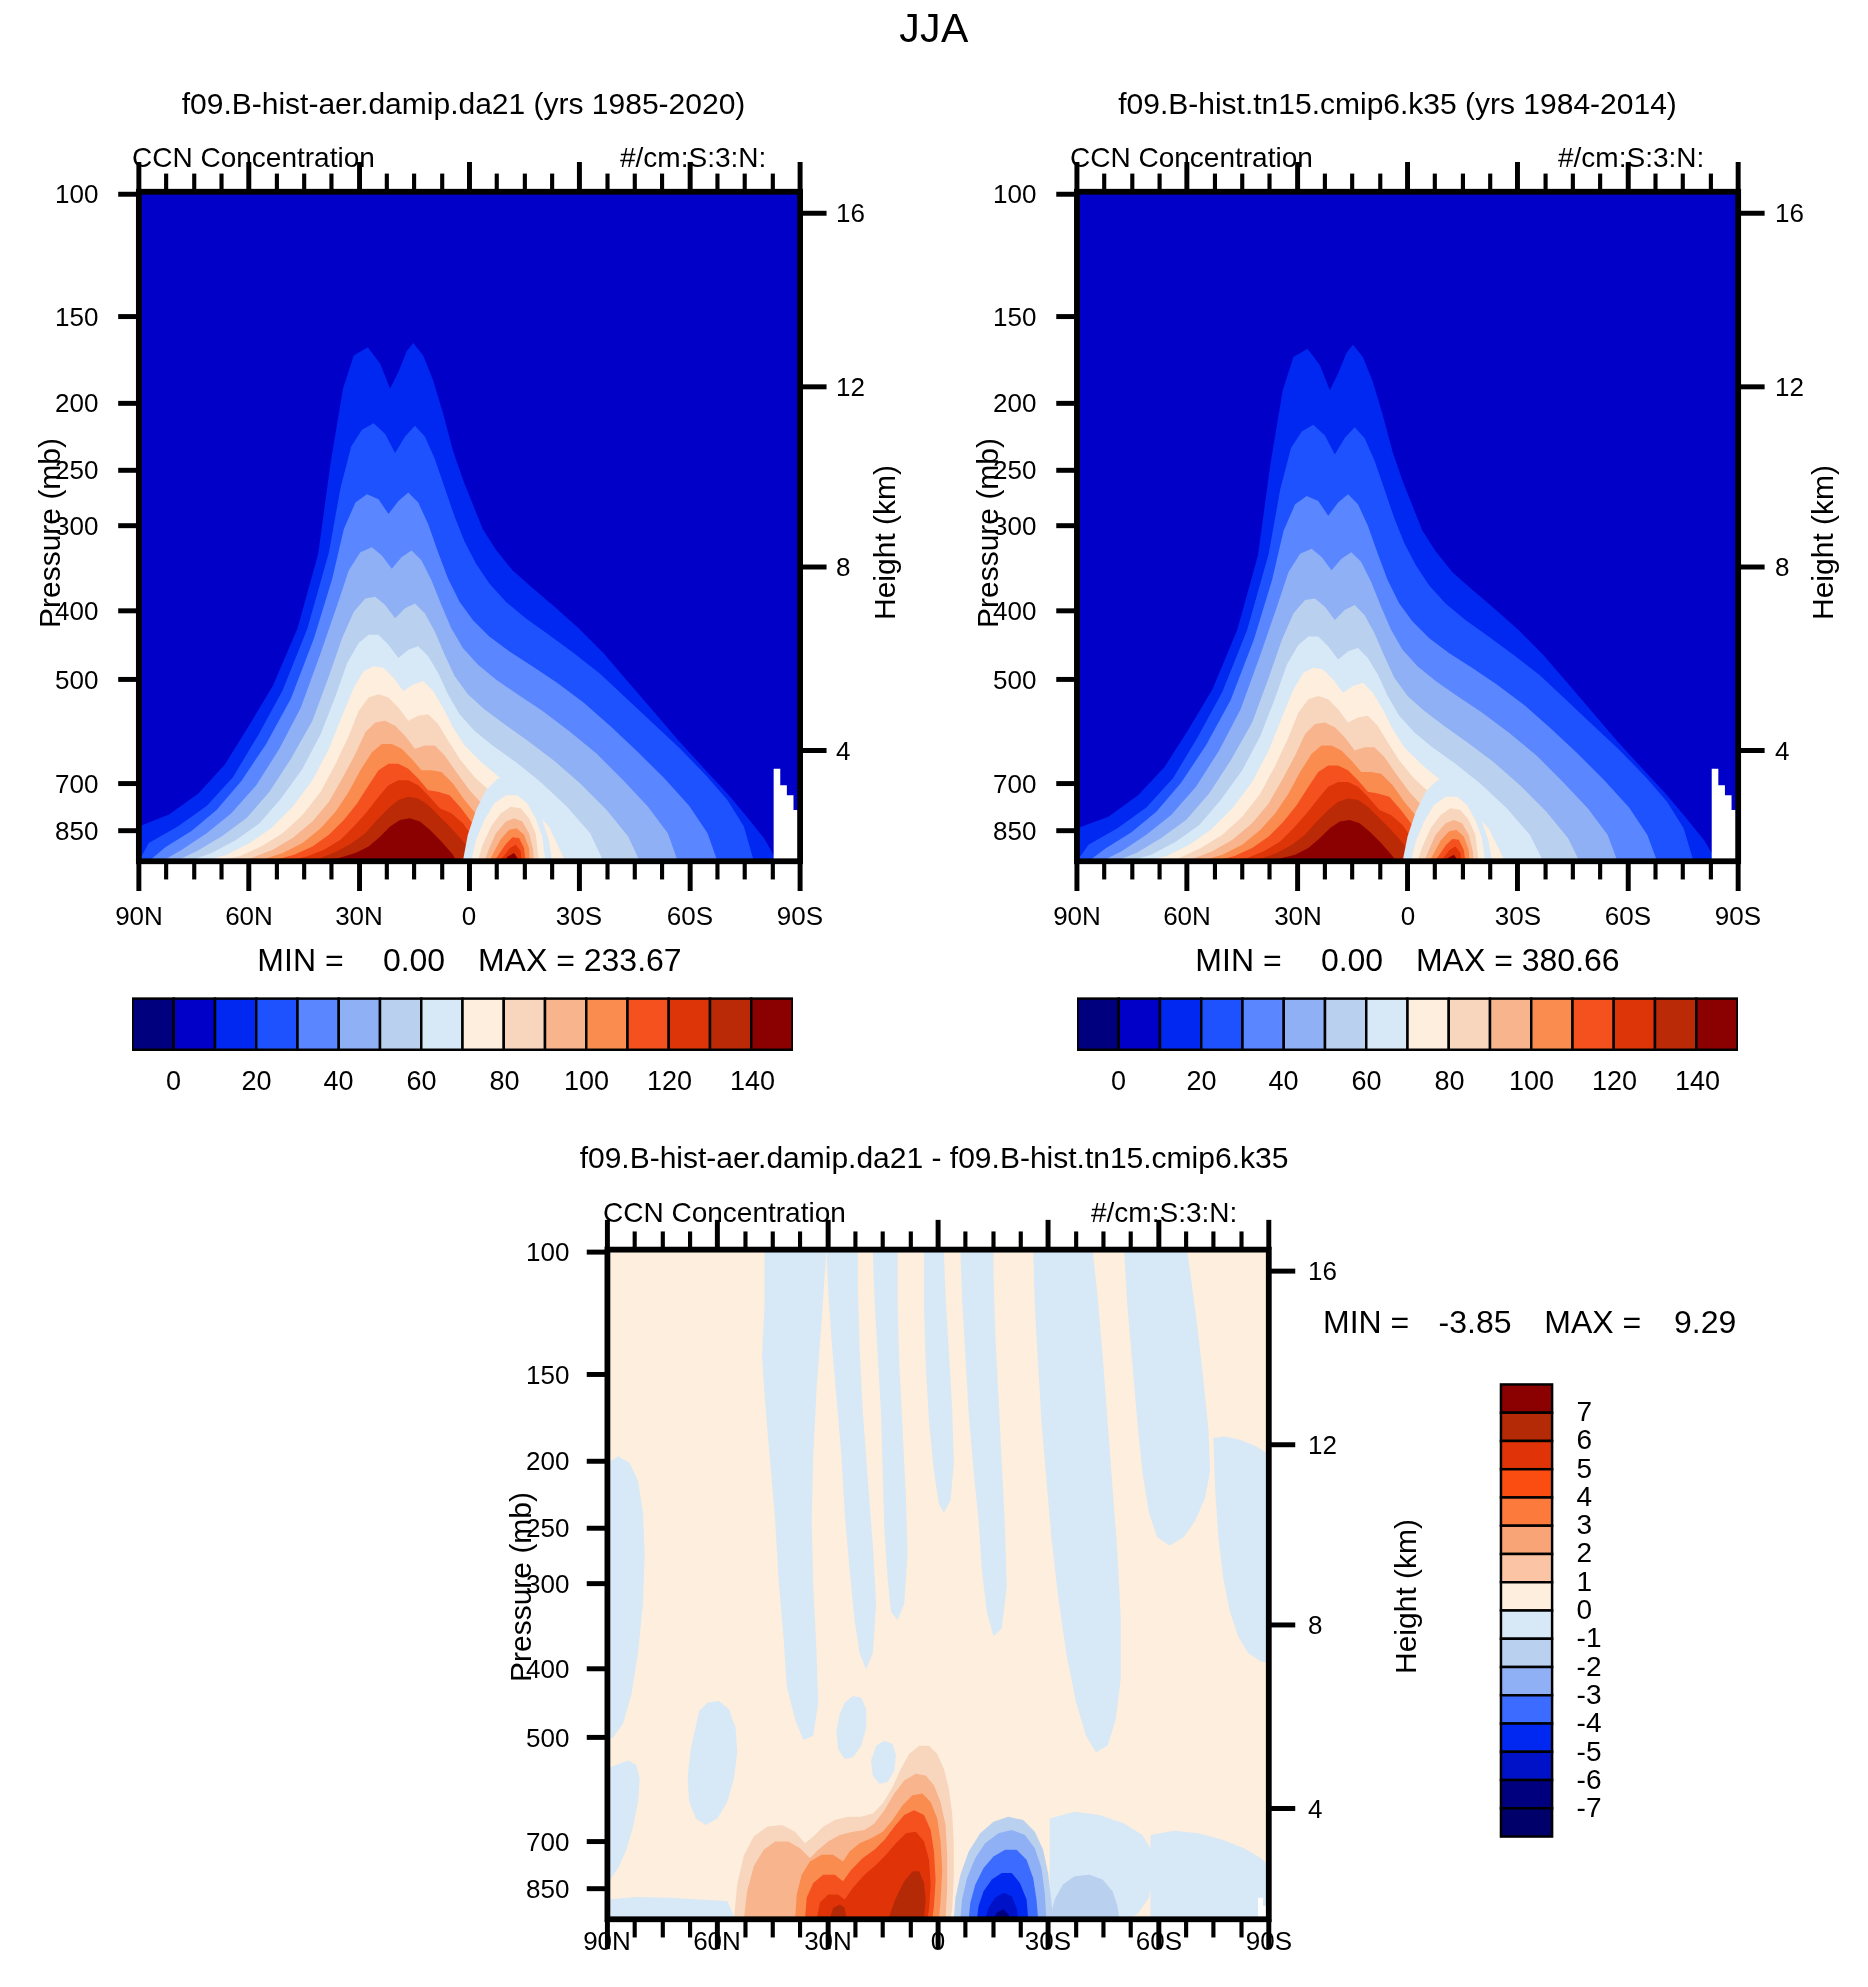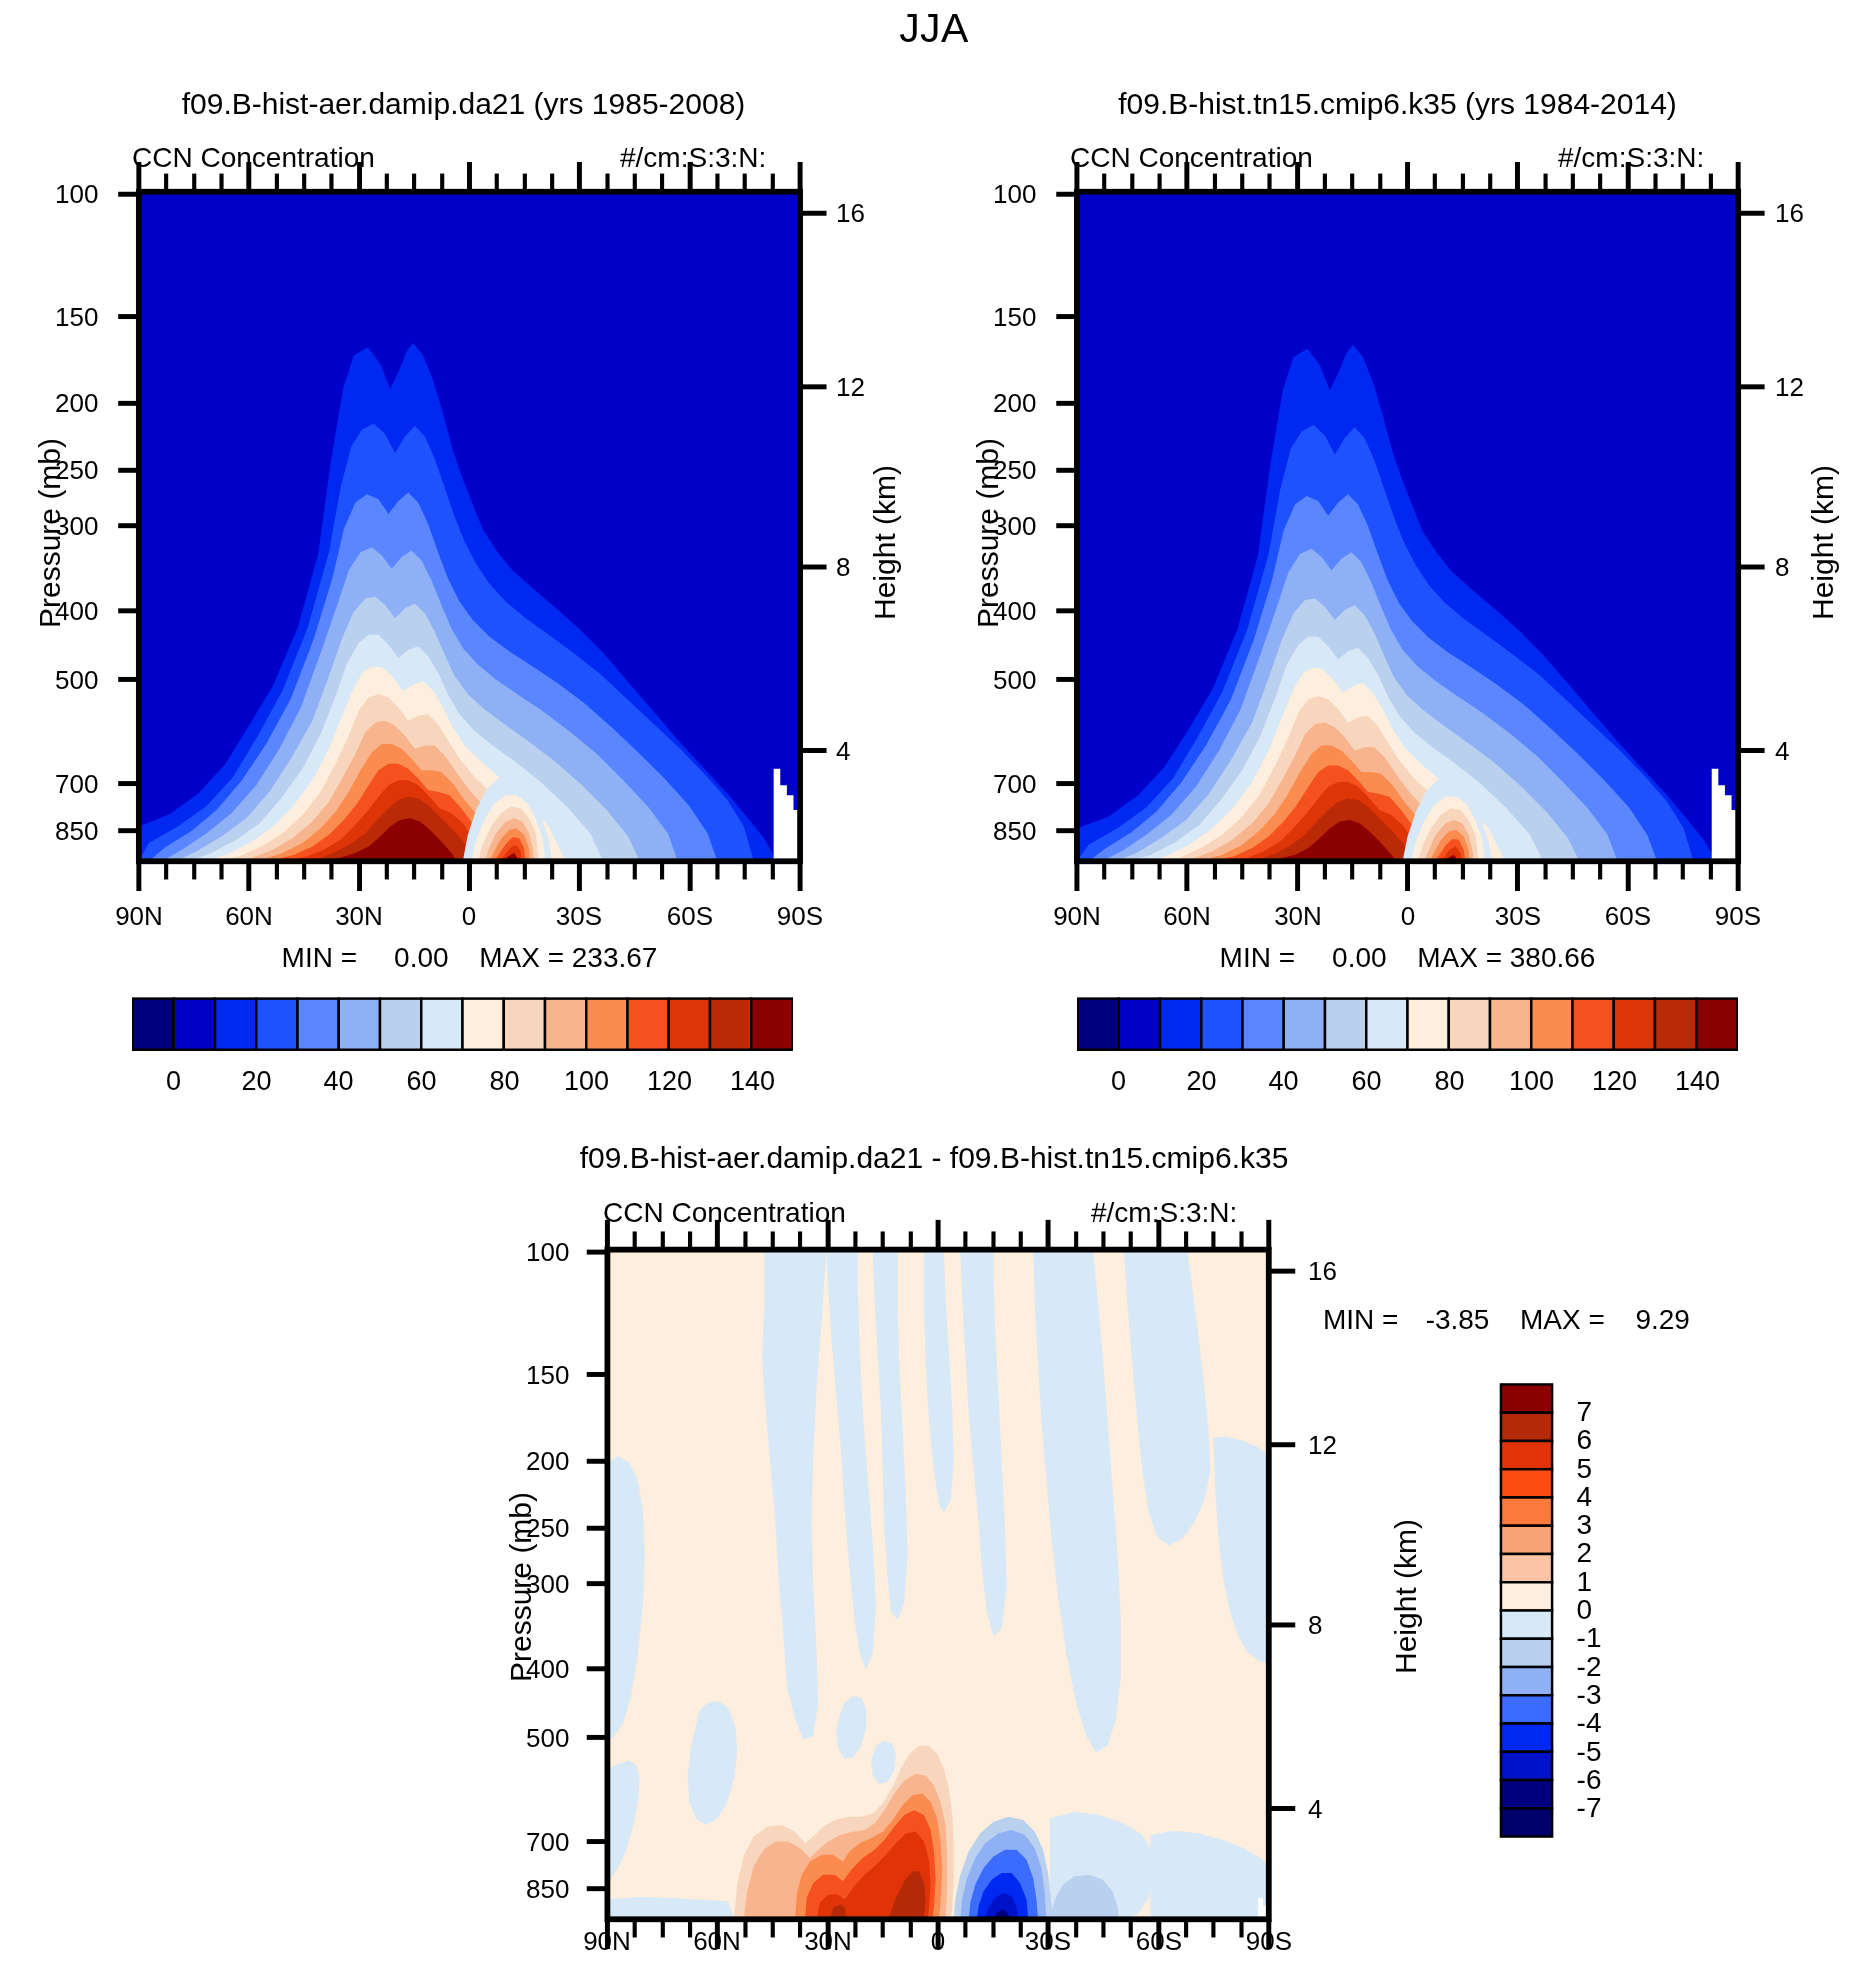--- a/index.html
+++ b/index.html
@@ -7,32 +7,32 @@
        font-family:"Liberation Sans","DejaVu Sans",sans-serif;color:#000;
        overflow:hidden;}
   .abs{position:absolute;}
   #figure-title{
     left:0;top:5px;width:1868px;text-align:center;
     font-size:41px;font-weight:400;letter-spacing:0.4px;
   }
   .panel-title{font-size:30px;text-align:center;white-space:nowrap;}
   .panel-sub-left{font-size:28px;white-space:nowrap;}
   .panel-sub-right{font-size:28px;white-space:nowrap;}
-  .minmax{font-size:28px;white-space:nowrap;}
+  .minmax{font-size:32px;white-space:nowrap;}
   .ticklab{font-size:26px;white-space:nowrap;}
   .axtitle{font-size:30px;white-space:nowrap;}
   .rot{transform-origin:0 0;transform:rotate(-90deg);}
   svg{display:block;}
 </style>
 </head>
 <body>
 
 <div class="abs" id="figure-title">JJA</div>
 
-<div class="abs panel-title" style="left:50px;top:87px;width:827px;">f09.B-hist-aer.damip.da21 (yrs 1985-2008)</div>
+<div class="abs panel-title" style="left:50px;top:87px;width:827px;">f09.B-hist-aer.damip.da21 (yrs 1985-2020)</div>
 <div class="abs panel-sub-left" style="left:132px;top:142px;">CCN Concentration</div>
 <div class="abs panel-sub-right" style="left:620px;top:142px;">#/cm:S:3:N:</div>
 
 <div class="abs rot axtitle" style="left:33px;top:628px;">Pressure (mb)</div>
 <div class="abs rot axtitle" style="left:868px;top:620px;">Height (km)</div>
 
 <div class="abs" style="left:0;top:0;">
 <svg width="934" height="934" viewBox="0 0 1130 1130">
   <defs>
     <clipPath id="clipA">

